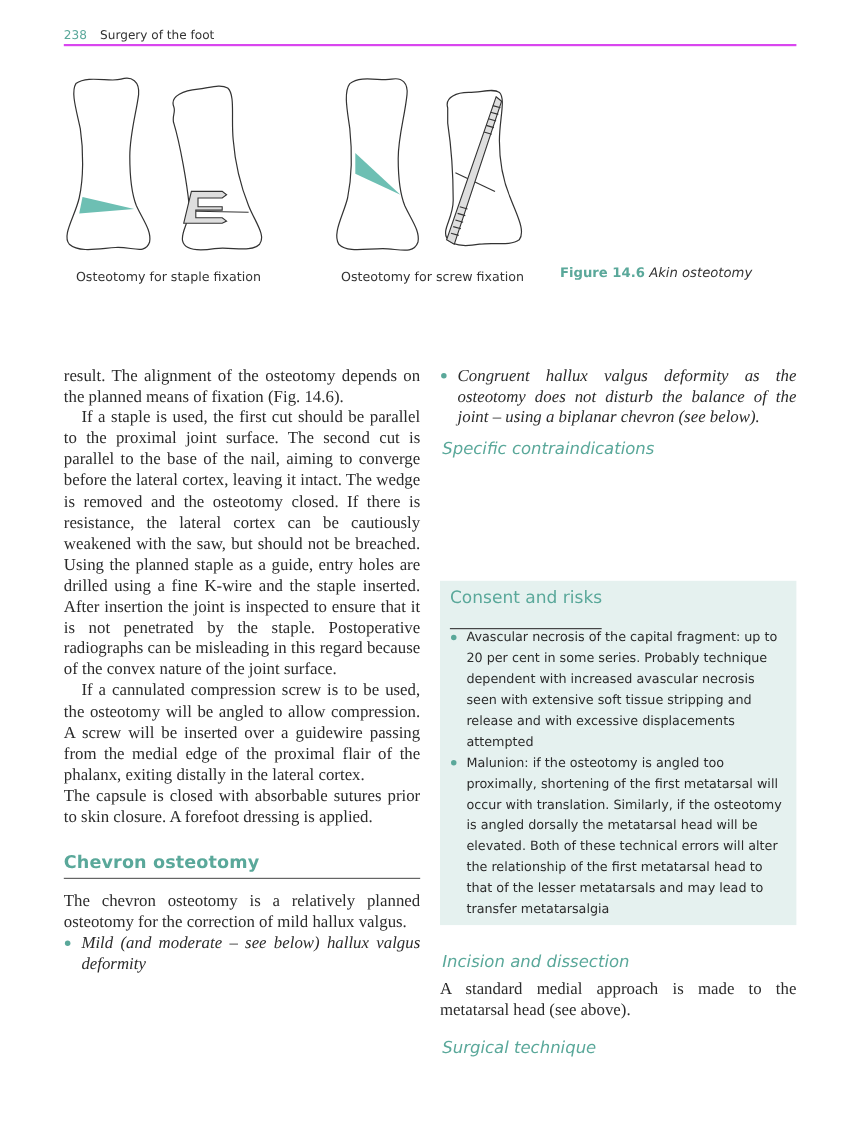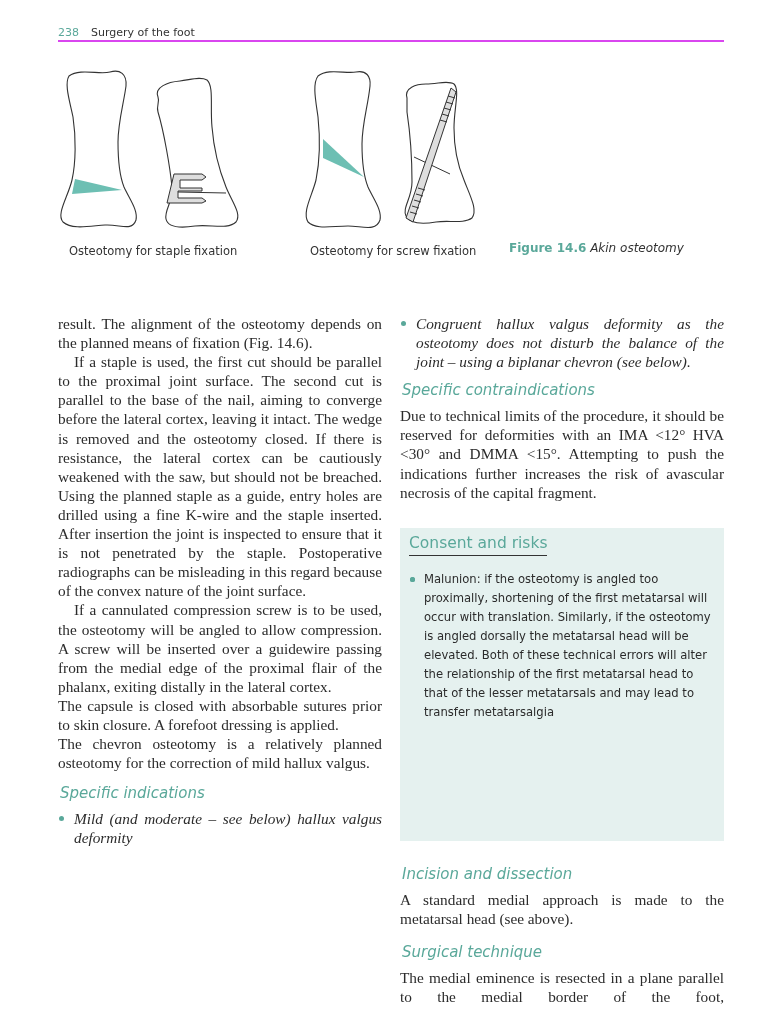--- a/index.html
+++ b/index.html
@@ -12,36 +12,36 @@
 
   
   .figure { position:absolute; left:50px; top:62px; width:690px; height:200px; }
   .figure svg { position:absolute; left:0; top:0; }
   .fig-label { position:absolute; font-family:"DejaVu Sans", sans-serif; font-size:11.5px; color:#333; }
   .fig-caption { position:absolute; left:459px; top:179px; font-family:"DejaVu Sans", sans-serif; font-size:12px; color:#333;text-align:center; }
   .fig-caption .num { color:#5aa89a; font-weight:bold; }
   .fig-caption .txt { font-style:italic; }
 
   
-  .col { position:absolute; top:314px; width:324px; }
+  .col { position:absolute; top:332px; width:324px; }
   .col.left { left:58px; }
   .col.right { left:400px; }
   p.body { font-family:"Liberation Serif", serif; font-size:15.3px; line-height:19.1px; margin:0; text-align:justify; color:#2b2b2b; }
   p.body.indent { text-indent:16px; }
 
   h3.sub { font-family:"DejaVu Sans", sans-serif; font-style:italic; font-weight:normal; font-size:15px; color:#5aa89a; margin:2px; line-height:20px; }
   h2.sec { font-family:"DejaVu Sans", sans-serif; font-weight:bold; font-size:16px; color:#5aa89a; margin:0; padding-bottom:5px; border-bottom:1px solid #555; letter-spacing:0.1px; }
 
   ul.bul { list-style:none; margin:0; padding:0;font-style:italic; }
   ul.bul li { position:relative; padding-left:16px; font-family:"Liberation Serif", serif; font-size:15.3px; line-height:19.1px; text-align:justify; color:#2b2b2b; }
   ul.bul li .dot { position:absolute; left:1px; top:7px; width:5px; height:5px; border-radius:50%; background:#5aa89a; }
 
   
   .box { position:absolute; left:400px; top:528px; width:324px; height:313px; background:#e5f1ef; }
-  .box h2 { position:absolute; left:9px; top:6px; margin:0; font-family:"DejaVu Sans", sans-serif; font-weight:normal; font-size:15.5px; color:#5aa89a; padding-bottom:3px; border-bottom:1px solid #333; }
+  .box h2 { position:absolute; left:9px; top:6px; margin:0; font-family:"DejaVu Sans", sans-serif; font-weight:normal; font-size:15.5px; color:#5aa89a; padding-bottom:19px; border-bottom:1px solid #333; }
   .box ul { position:absolute; left:8px; top:42px; width:308px; list-style:none; margin:0; padding:0; }
   .box ul li { position:relative; padding-left:16px; font-family:"DejaVu Sans", sans-serif; font-size:11.6px; line-height:19px; color:#2b2b2b; }
   .box ul li .dot { position:absolute; left:2px; top:7px; width:5px; height:5px; border-radius:50%; background:#5aa89a; }
 </style>
 </head>
 <body>
 
 <div class="running-header">
   <span class="pg">238</span>
   <span class="title">Surgery of the foot</span>
@@ -90,41 +90,39 @@
     <span class="num">Figure 14.6</span>
     <span class="txt">Akin osteotomy</span>
   </div>
 </div>
 
 <div class="col left">
   <p class="body">result. The alignment of the osteotomy depends on the planned means of fixation (Fig. 14.6).</p>
   <p class="body indent">If a staple is used, the first cut should be parallel to the proximal joint surface. The second cut is parallel to the base of the nail, aiming to converge before the lateral cortex, leaving it intact. The wedge is removed and the osteotomy closed. If there is resistance, the lateral cortex can be cautiously weakened with the saw, but should not be breached. Using the planned staple as a guide, entry holes are drilled using a fine K-wire and the staple inserted. After insertion the joint is inspected to ensure that it is not penetrated by the staple. Postoperative radiographs can be misleading in this regard because of the convex nature of the joint surface.</p>
   <p class="body indent">If a cannulated compression screw is to be used, the osteotomy will be angled to allow compression. A screw will be inserted over a guidewire passing from the medial edge of the proximal flair of the phalanx, exiting distally in the lateral cortex.</p>
   <p class="body">The capsule is closed with absorbable sutures prior to skin closure. A forefoot dressing is applied.</p>
+  <h2 class="sec" style="margin-top:22px; margin-bottom:11px;">Chevron osteotomy</h2>
   <p class="body">The chevron osteotomy is a relatively planned osteotomy for the correction of mild hallux valgus.</p>
-  <h3 class="sub" style="margin-top:11px; margin-bottom:6px;">Specific indications</h3>
   <ul class="bul">
     <li><span class="dot"></span><span>Mild (and moderate – see below) hallux valgus deformity</span></li>
   </ul>
 </div>
 
 <div class="col right">
   <ul class="bul">
     <li><span class="dot"></span><span>Congruent hallux valgus deformity as the osteotomy does not disturb the balance of the joint – using a biplanar chevron (see below).</span></li>
   </ul>
   <h3 class="sub" style="margin-top:9px; margin-bottom:6px;">Specific contraindications</h3>
-  <p class="body">Due to technical limits of the procedure, it should be reserved for deformities with an IMA &lt;12° HVA &lt;30° and DMMA &lt;15°. Attempting to push the indications further increases the risk of avascular necrosis of the capital fragment.</p>
 </div>
 
 <div class="box">
   <h2>Consent and risks</h2>
   <ul>
-    <li><span class="dot"></span></li>
+    <li><span class="dot"></span><span>Avascular necrosis of the capital fragment: up to 20 per cent in some series. Probably technique dependent with increased avascular necrosis seen with extensive soft tissue stripping and release and with excessive displacements attempted</span></li>
     <li><span class="dot"></span><span>Malunion: if the osteotomy is angled too proximally, shortening of the first metatarsal will occur with translation. Similarly, if the osteotomy is angled dorsally the metatarsal head will be elevated. Both of these technical errors will alter the relationship of the first metatarsal head to that of the lesser metatarsals and may lead to transfer metatarsalgia</span></li>
   </ul>
 </div>
 
 <div class="col right" style="top:862px;">
   <h3 class="sub" style="margin-bottom:6px;">Incision and dissection</h3>
   <p class="body">A standard medial approach is made to the metatarsal head (see above).</p>
   <h3 class="sub" style="margin-top:14px; margin-bottom:6px;">Surgical technique</h3>
-  <p class="body" style="text-align-last:justify;">The medial eminence is resected in a plane parallel to the medial border of the foot,</p>
 </div>
 
 </body></html>

